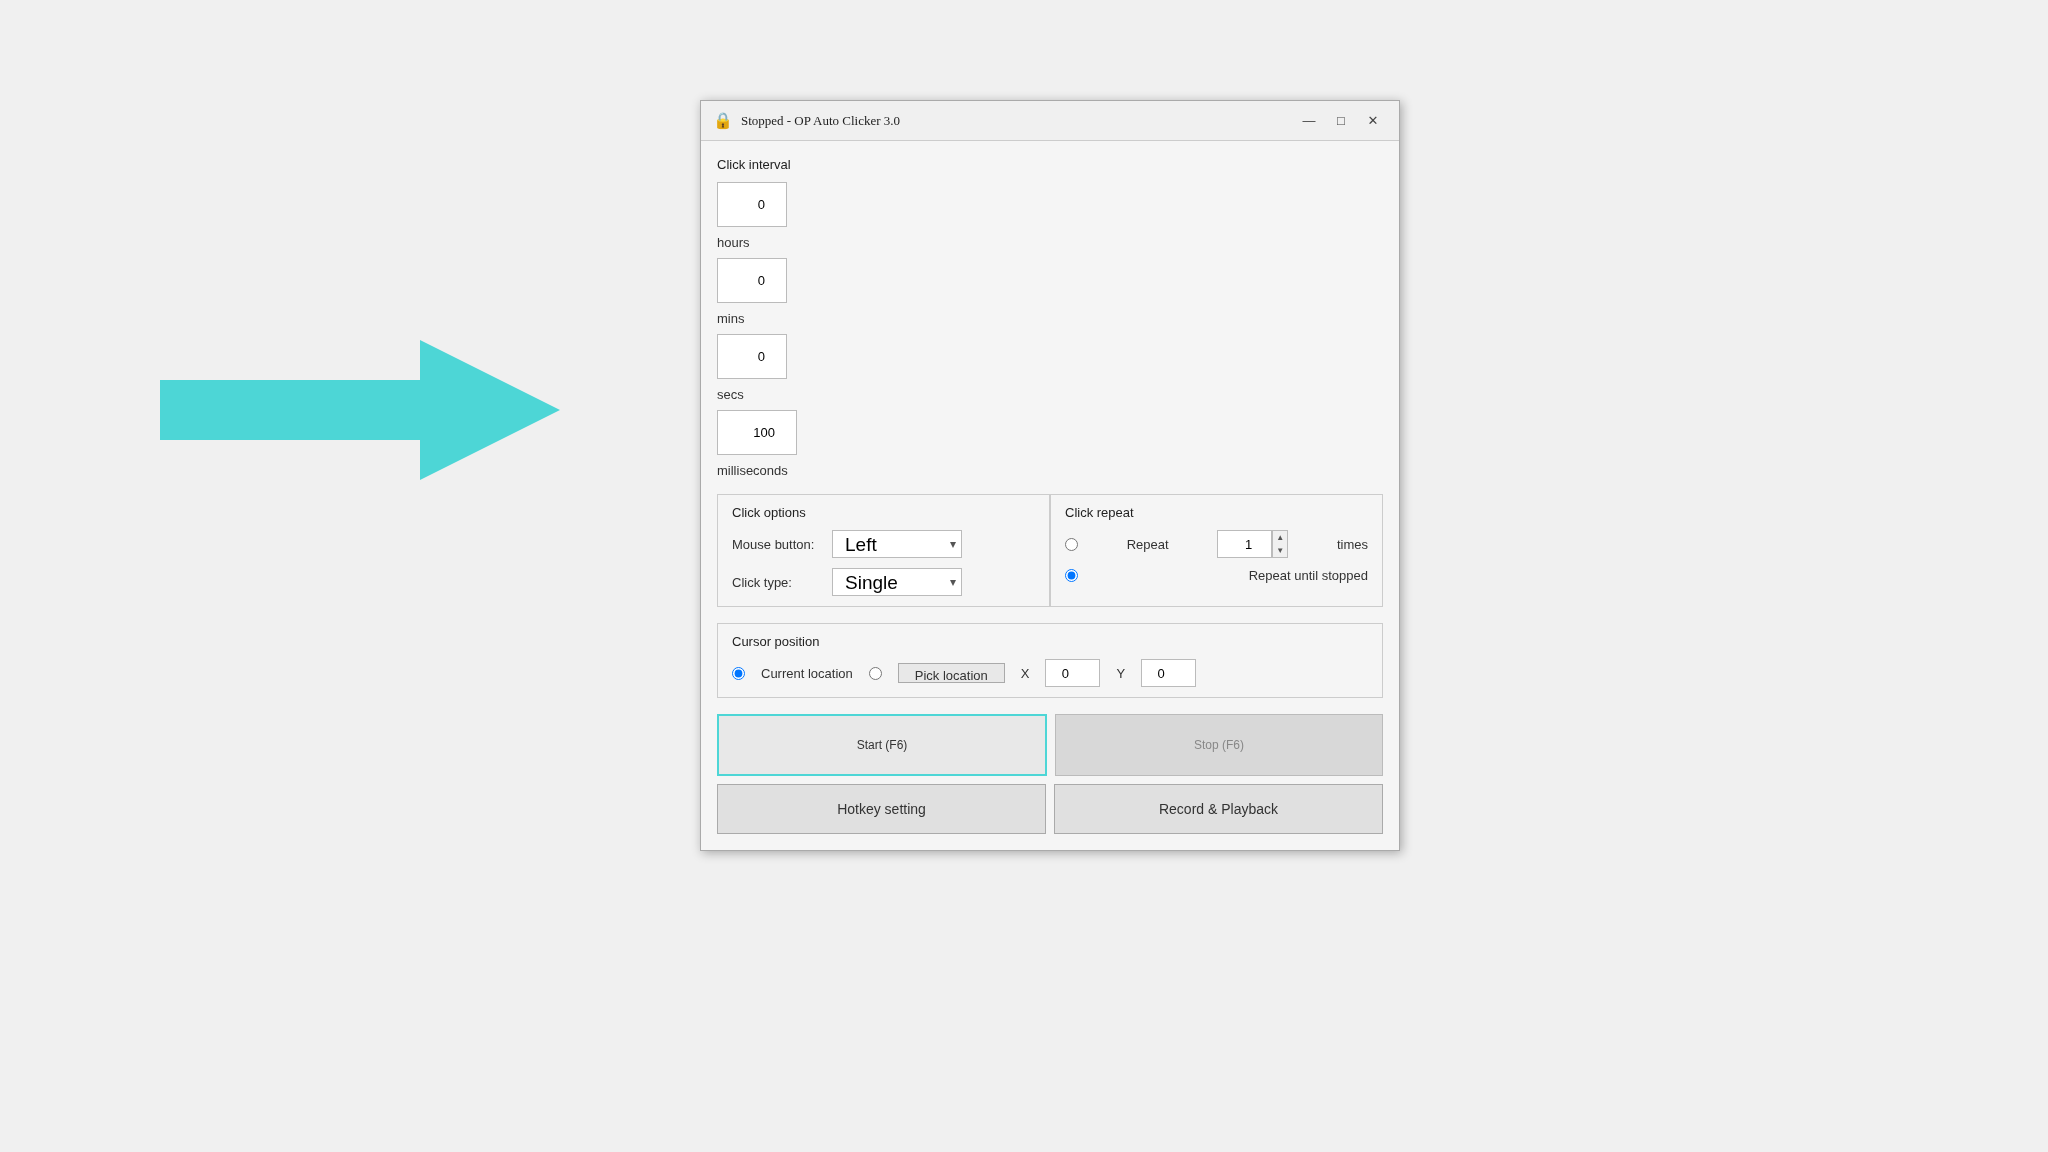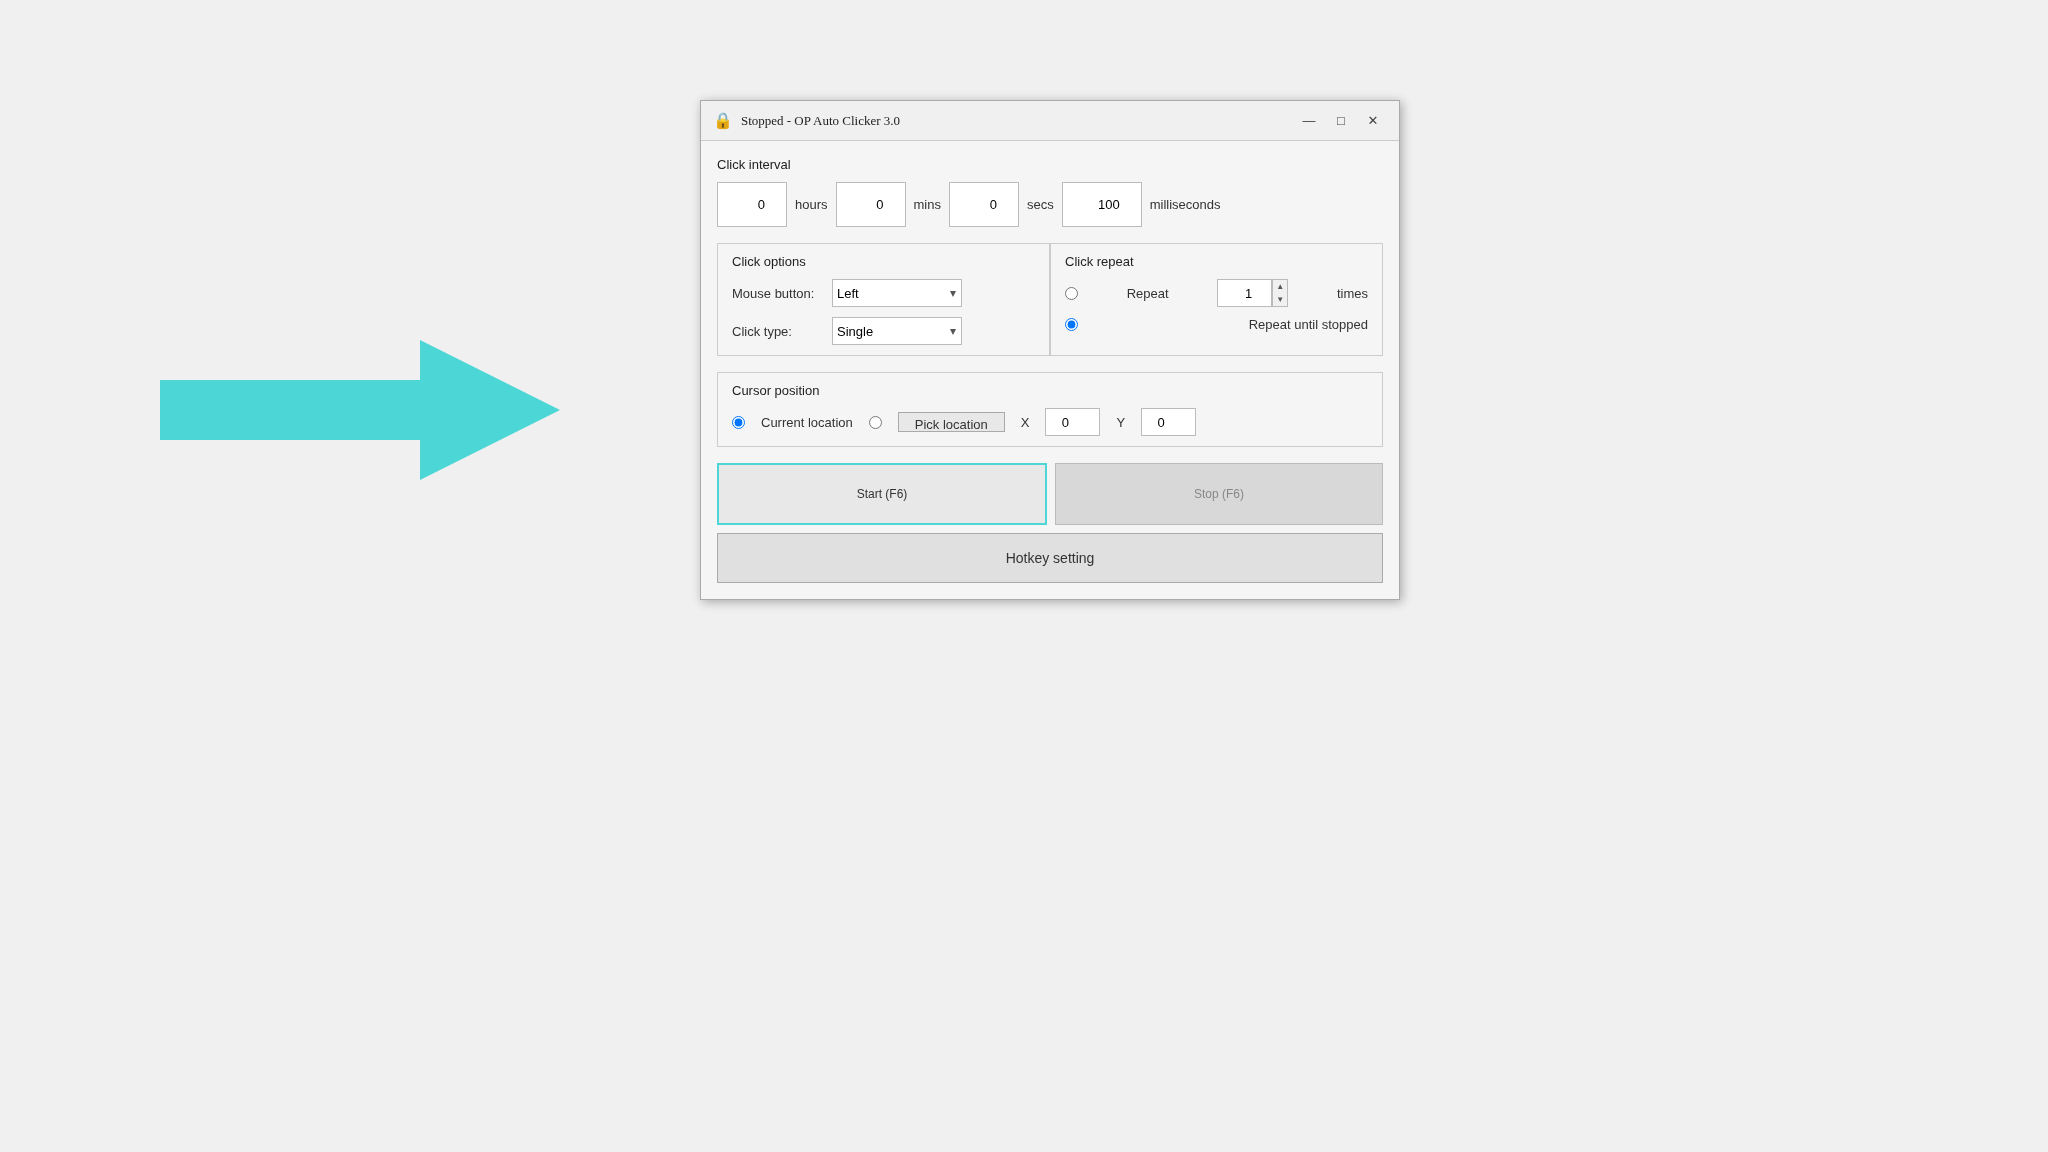--- a/index.html
+++ b/index.html
@@ -96,22 +96,22 @@
       font-weight: 500;
     }
 
     
     .interval-section {
       margin-bottom: 16px;
     }
 
     .interval-row {
       display: flex;
-      align-items: center;
       gap: 8px;
+      flex-direction: column;
     }
 
     .interval-input {
       width: 70px;
       height: 45px;
       border: 1px solid #bbb;
       background: white;
       padding: 2px 6px;
       text-align: right;
       font-size: 13px;
@@ -161,22 +161,22 @@
       font-size: 13px;
       color: #333;
       width: 90px;
     }
 
     .dropdown {
       width: 130px;
       height: 28px;
       border: 1px solid #bbb;
       background: white;
-      font-size: 13px;
-      padding: 2px 4px;
+      font-size: 19px;
+      padding: 2px 12px;
       appearance: none;
       -webkit-appearance: none;
       cursor: pointer;
       position: relative;
     }
 
     .dropdown-wrapper {
       position: relative;
       display: inline-block;
     }
@@ -450,16 +450,17 @@
       </div>
     </div>
 
     <div class="buttons-row">
       <button class="action-btn start-btn">Start (F6)</button>
       <button class="action-btn stop-btn">Stop (F6)</button>
     </div>
 
     <div class="buttons-bottom">
       <button class="hotkey-btn action-btn">Hotkey setting</button>
+      <button class="record-btn action-btn">Record &amp; Playback</button>
     </div>
 
   </div>
 </div>
 
 </body></html>

